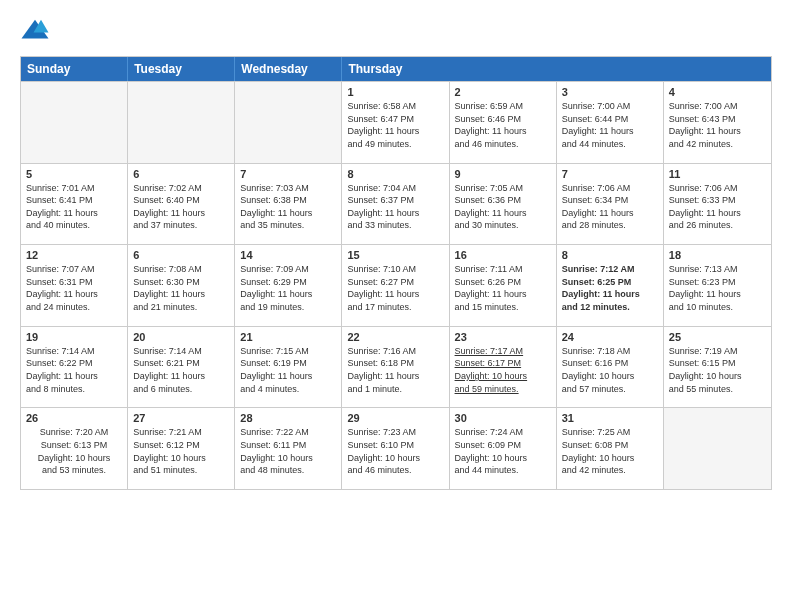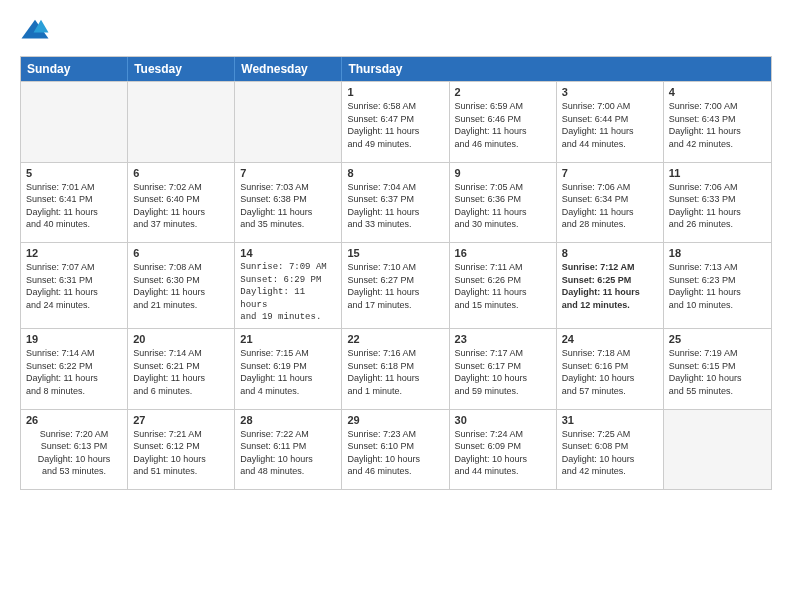--- a/index.html
+++ b/index.html
@@ -236,21 +236,21 @@
           </div>
           <div class="cal-cell">
             <span class="day-num">6</span>
             <div class="day-info" style="white-space: pre-line;">Sunrise: 7:08 AM
 Sunset: 6:30 PM
 Daylight: 11 hours
 and 21 minutes.</div>
           </div>
           <div class="cal-cell">
             <span class="day-num">14</span>
-            <div class="day-info" style="white-space: pre-line; font-family: Liberation Mono, monospace;">Sunrise: 7:09 AM
+            <div class="day-info" style="white-space: pre-line;">Sunrise: 7:09 AM
 Sunset: 6:29 PM
 Daylight: 11 hours
 and 19 minutes.</div>
           </div>
           <div class="cal-cell">
             <span class="day-num">15</span>
             <div class="day-info" style="white-space: pre-line;">Sunrise: 7:10 AM
 Sunset: 6:27 PM
 Daylight: 11 hours
 and 17 minutes.</div>
@@ -301,21 +301,21 @@
           </div>
           <div class="cal-cell">
             <span class="day-num">22</span>
             <div class="day-info" style="white-space: pre-line;">Sunrise: 7:16 AM
 Sunset: 6:18 PM
 Daylight: 11 hours
 and 1 minute.</div>
           </div>
           <div class="cal-cell">
             <span class="day-num">23</span>
-            <div class="day-info" style="white-space: pre-line;">Sunrise: 7:17 AM
+            <div class="day-info" style="white-space: pre-line; text-decoration: underline;">Sunrise: 7:17 AM
 Sunset: 6:17 PM
 Daylight: 10 hours
 and 59 minutes.</div>
           </div>
           <div class="cal-cell">
             <span class="day-num">24</span>
             <div class="day-info" style="white-space: pre-line;">Sunrise: 7:18 AM
 Sunset: 6:16 PM
 Daylight: 10 hours
 and 57 minutes.</div>

